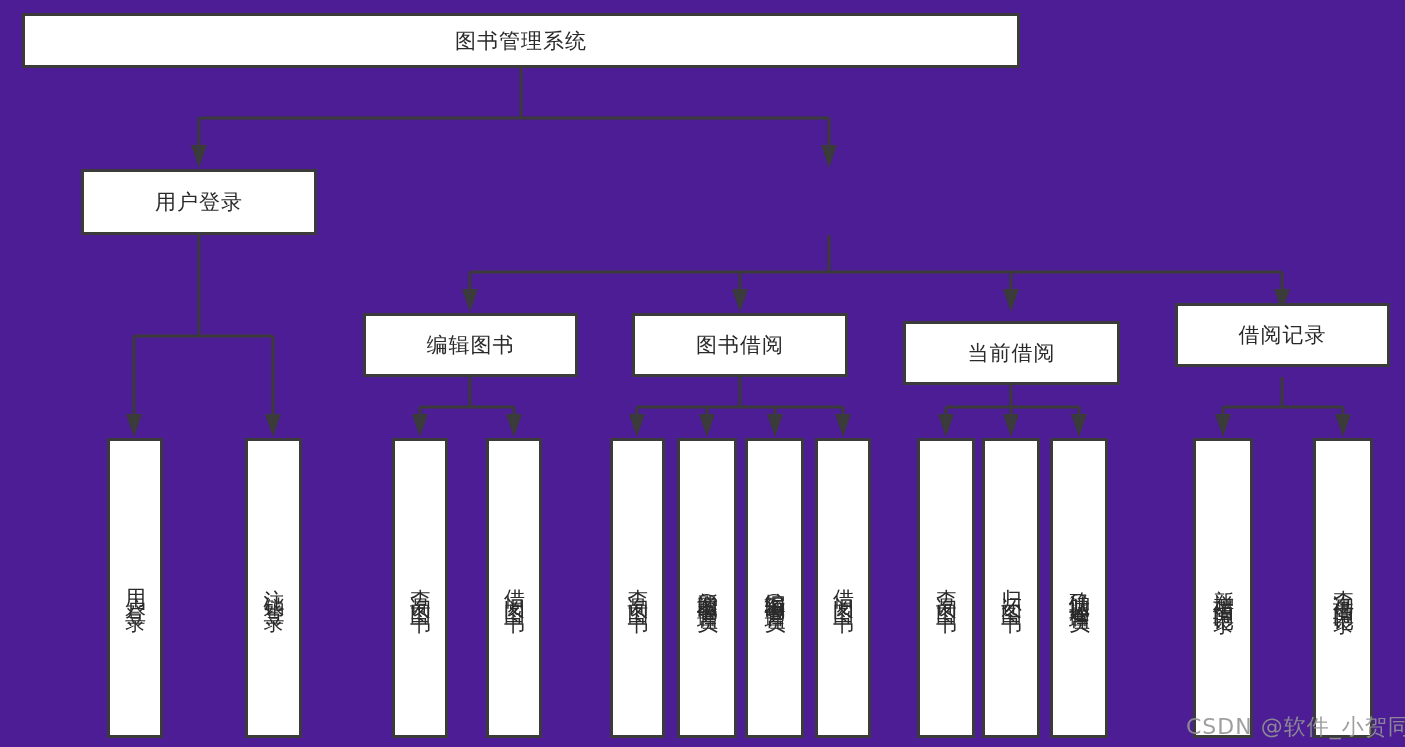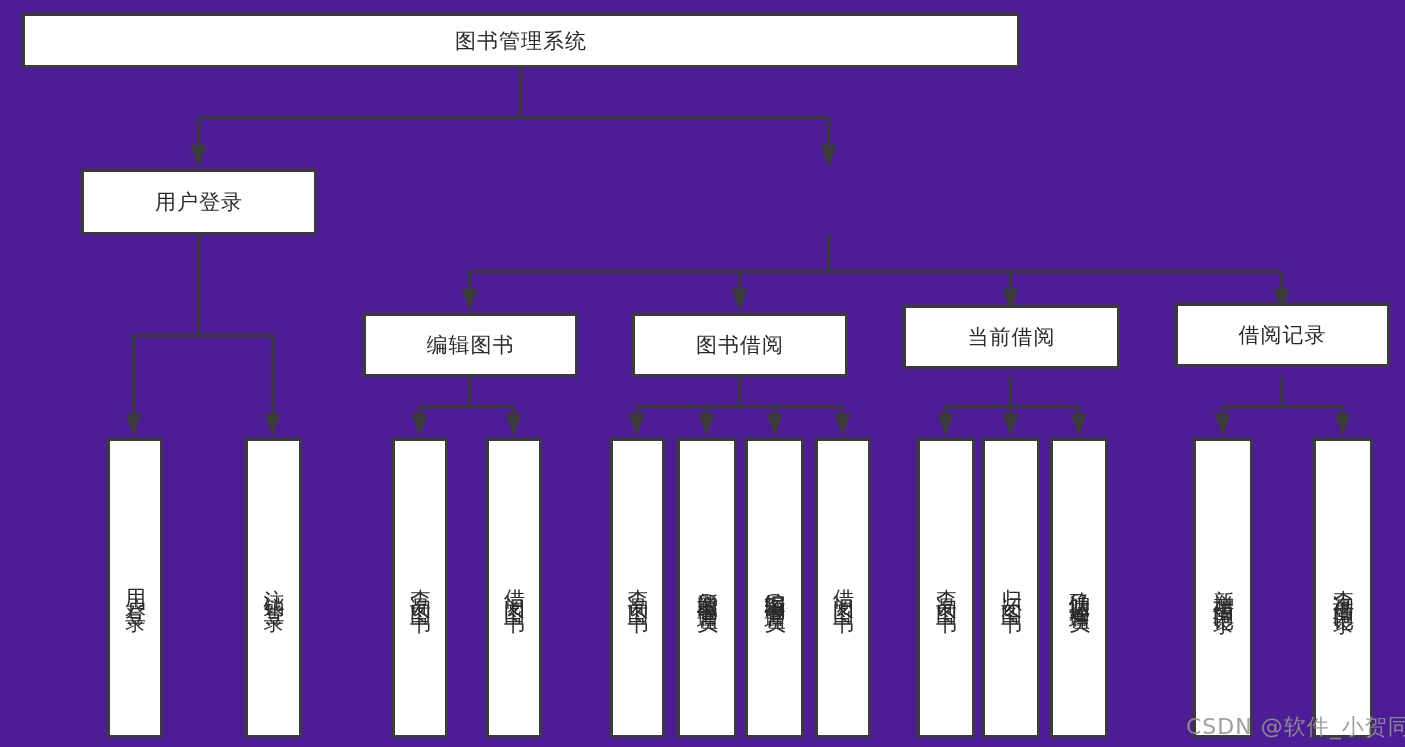--- a/index.html
+++ b/index.html
@@ -102,21 +102,21 @@
   <div class="box" style="left:81px;top:169px;width:236px;height:66px">
     <span>用户登录</span>
   </div>
 
   <div class="box" style="left:363px;top:313px;width:215px;height:64px">
     <span>编辑图书</span>
   </div>
   <div class="box" style="left:632px;top:313px;width:216px;height:64px">
     <span>图书借阅</span>
   </div>
-  <div class="box" style="left:903px;top:305px;width:217px;height:64px">
+  <div class="box" style="left:903px;top:321px;width:217px;height:64px">
     <span>当前借阅</span>
   </div>
   <div class="box" style="left:1175px;top:303px;width:215px;height:64px">
     <span>借阅记录</span>
   </div>
 
   <div class="box v-box" style="left:107px;top:438px;width:56px;height:300px">
     <span>用户登录</span>
   </div>
   <div class="box v-box" style="left:245px;top:438px;width:57px;height:300px">

